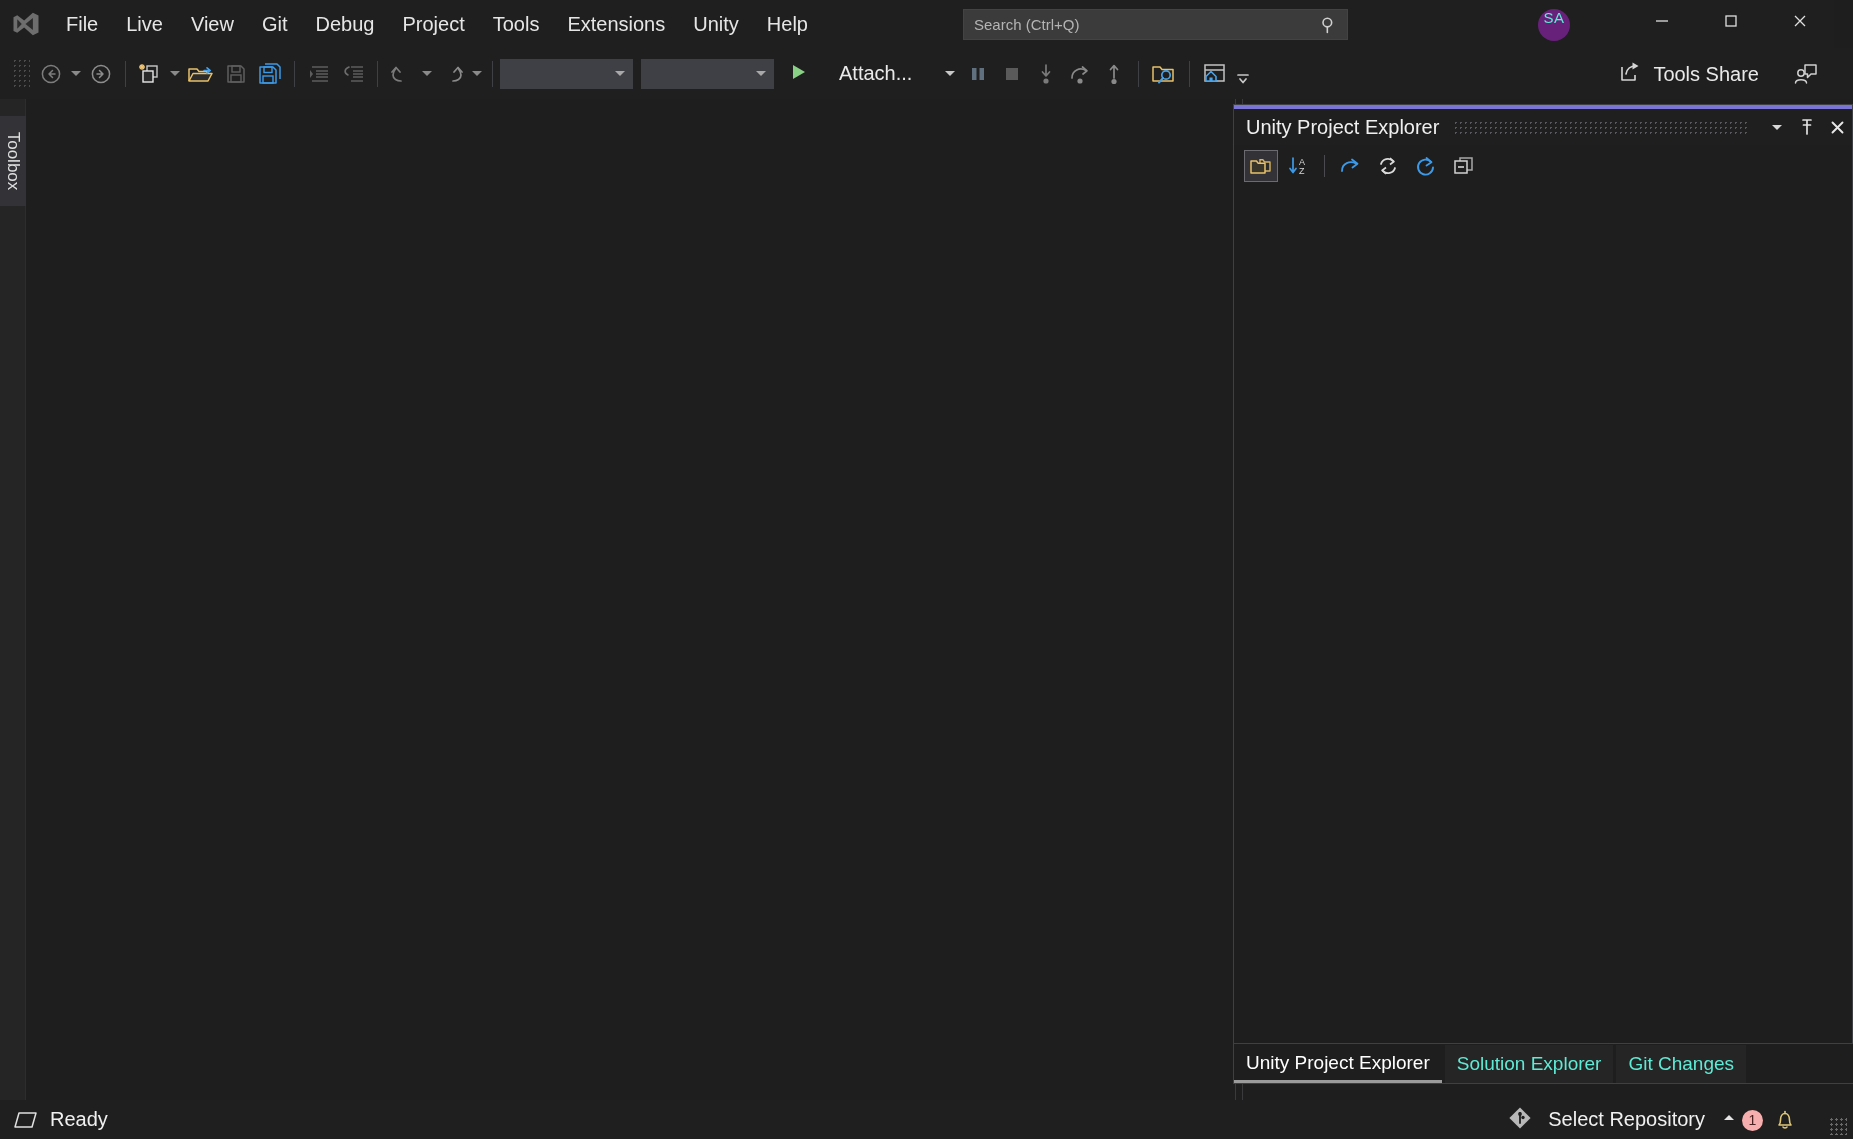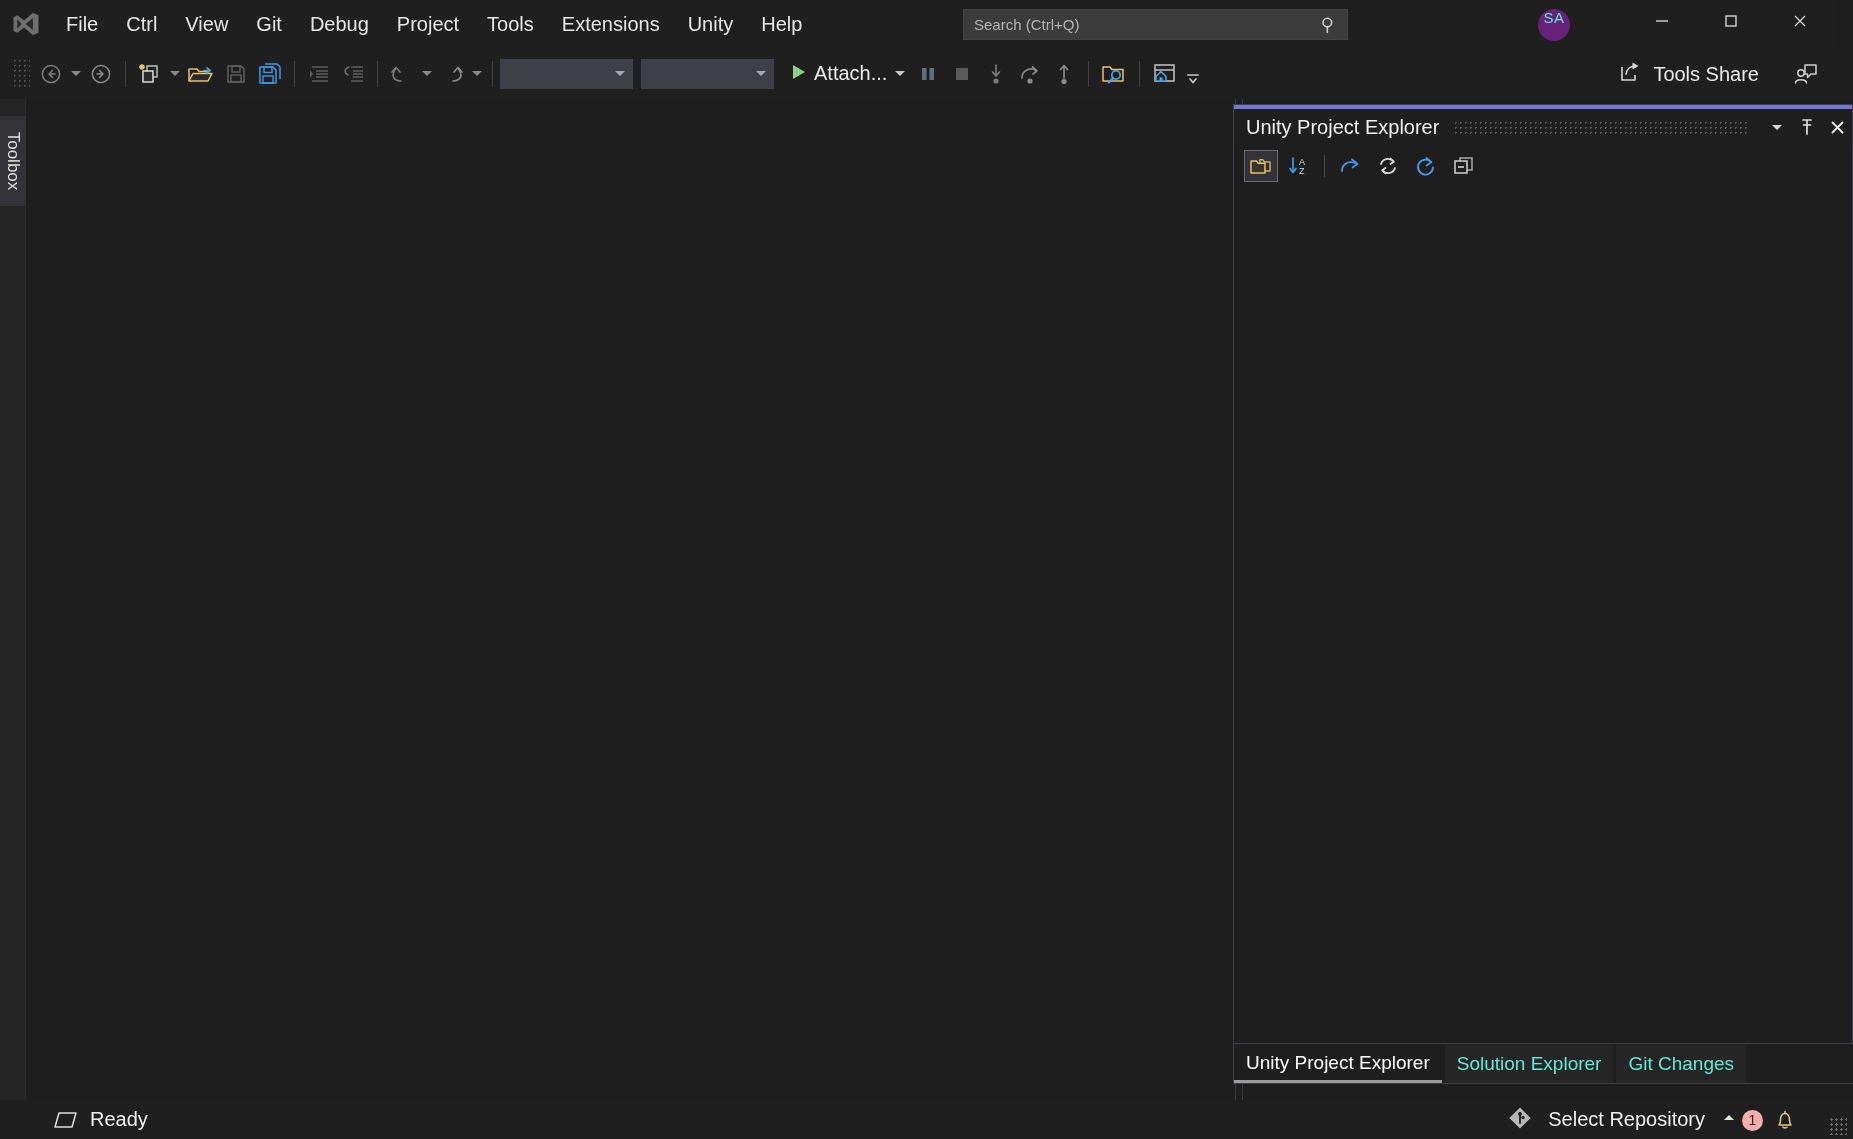--- a/index.html
+++ b/index.html
@@ -73,21 +73,21 @@
   .tb-sep { width: 1px; height: 26px; background: #3f3f46; margin: 0 7px; }
   .caret { width: 0; height: 0; border-left: 5px solid transparent;
            border-right: 5px solid transparent; border-top: 5px solid #c8c8c8; }
   .combo {
     width: 133px; height: 30px; background: #3f3f46; border: 1px solid #3f3f46;
     display: flex; align-items: center; justify-content: flex-end;
     padding-right: 7px; margin-right: 8px;
   }
   .combo .caret { border-top-color: #a9a9a9; }
   .attach-btn {
-    display: flex; align-items: center; height: 36px; padding: 0 6px; cursor: default;
+    display: flex; align-items: center; height: 36px; padding: 0 6px; cursor: default; gap: 25px;
   }
   .attach-label { font-size: 20px; color: #e9e9e9; margin: 0 8px 0 6px; }
   .liveshare {
     position: absolute; right: 88px; top: 8px;
     display: flex; align-items: center; height: 36px; padding: 0 6px; cursor: default;
   }
   .liveshare .ls-label { font-size: 20px; color: #e9e9e9; margin-left: 9px; }
   .feedback-btn { position: absolute; right: 30px; top: 10px;
                   width: 34px; height: 32px; display: flex;
                   align-items: center; justify-content: center; }
@@ -162,21 +162,21 @@
   }
   .tw-tab.selected {
     background: #1e1e1e; color: #ffffff;
     border-bottom: 3px solid #9b9b9b;
   }
 
   
   .statusbar {
     position: absolute; bottom: 0; left: 0; width: 1853px; height: 39px;
     background: #1f1f1f;
-    display: flex; align-items: center; padding-left: 40px;
+    display: flex; align-items: center;
   }
   .sb-icon { margin-left: 10px; width: 32px; display: flex;
              align-items: center; justify-content: center; }
   .sb-ready { font-size: 20px; color: #f0f0f0; margin-left: 8px; }
   .sb-repo {
     position: absolute; right: 110px; display: flex; align-items: center;
     height: 34px; padding: 0 6px;
   }
   .sb-repo-label { font-size: 20px; color: #f0f0f0; margin: 0 16px; }
   .sb-bell { position: absolute; right: 48px; width: 40px; height: 34px;
@@ -201,21 +201,21 @@
   <div class="vs-logo">
     <svg width="30" height="30" viewBox="0 0 24 24">
       <path d="M17.5 3 L22 5.2 V18.8 L17.5 21 L10.5 14.8 L5 19 L2 17.5 V6.5 L5 5 L10.5 9.2 Z" fill="#6e6e6e"></path>
       <path d="M17.5 7.2 V16.8 L11.6 12 Z" fill="#2b2b2b"></path>
       <path d="M5 8.2 L8.6 12 L5 15.8 Z" fill="#2b2b2b"></path>
     </svg>
   </div>
 
   <div class="menubar">
     <div class="menu-item">File</div>
-    <div class="menu-item">Ctrl</div>
+    <div class="menu-item">Live</div>
     <div class="menu-item">View</div>
     <div class="menu-item">Git</div>
     <div class="menu-item">Debug</div>
     <div class="menu-item">Project</div>
     <div class="menu-item">Tools</div>
     <div class="menu-item">Extensions</div>
     <div class="menu-item">Unity</div>
     <div class="menu-item">Help</div>
   </div>
 

